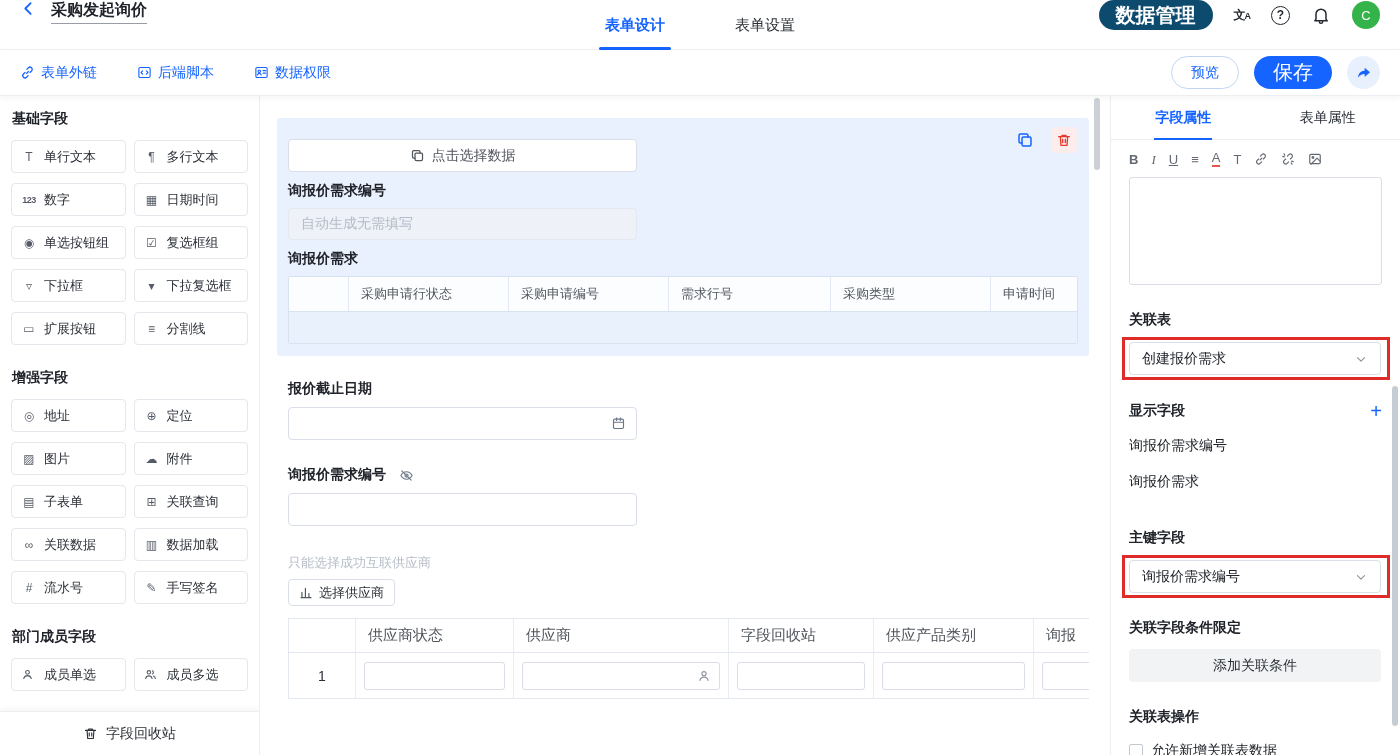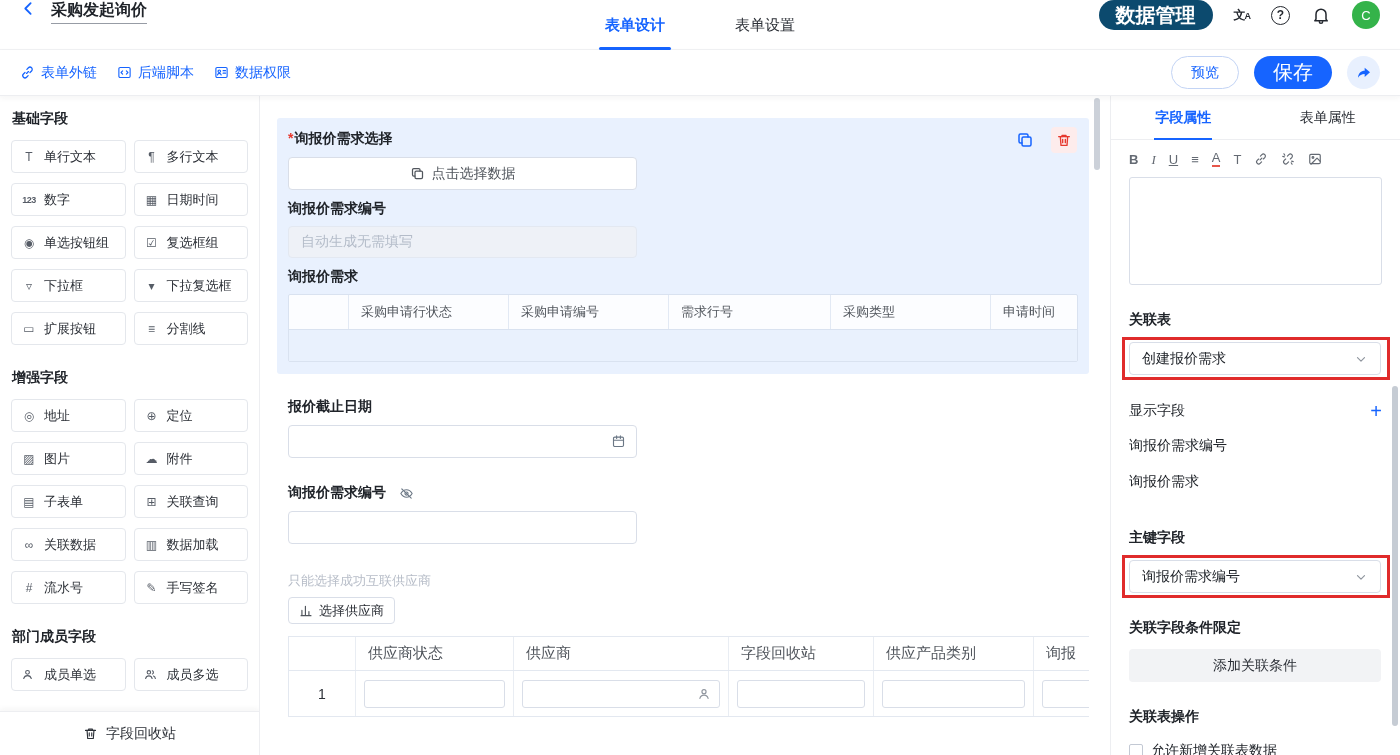--- a/index.html
+++ b/index.html
@@ -16,21 +16,21 @@
   .top-tab.active:after{content:"";position:absolute;left:0;right:0;bottom:0;height:3px;background:#1664ff;border-radius:2px}
   .topbar-right{margin-left:auto;display:flex;align-items:center;gap:21px}
   .btn-green{background:#0c4a6e;color:#fff;border:none;height:30px;padding:0 17px;border-radius:15px;font-size:20px;font-weight:bold;cursor:pointer}
   .lang-icon{font-size:12px;font-weight:bold;color:#23272e;cursor:pointer;letter-spacing:-1px}
   .lang-icon small{font-size:9px}
   .help-icon{width:19px;height:19px;border:1.7px solid #23272e;border-radius:50%;display:flex;align-items:center;justify-content:center;font-size:12px;font-weight:bold;cursor:pointer;color:#23272e}
   .bell{color:#23272e;cursor:pointer}
   .avatar{width:28px;height:28px;border-radius:50%;background:#34b34a;color:#fff;display:flex;align-items:center;justify-content:center;font-size:13px;cursor:pointer}
   
   .subbar{height:46px;display:flex;align-items:center;padding:0 20px;background:#fff;border-bottom:1px solid #edeef1;box-shadow:0 2px 6px rgba(31,35,41,.05);position:relative;z-index:6}
-  .subbar-links{display:flex;gap:20px}
+  .subbar-links{display:flex;gap:40px}
   .sub-link{display:flex;align-items:center;gap:6px;color:#1664ff;font-size:14px;cursor:pointer}
   .subbar-right{margin-left:auto;display:flex;align-items:center;gap:15px}
   .btn-preview{height:33px;padding:0 19px;border:1px solid #c3d4f5;background:#fff;color:#1664ff;border-radius:17px;font-size:14px;cursor:pointer}
   .btn-save{height:33px;padding:0 19px;background:#1664ff;color:#fff;border:none;border-radius:17px;font-size:20px;cursor:pointer}
   .btn-share{width:33px;height:33px;border-radius:50%;background:#e8f0fe;border:none;display:flex;align-items:center;justify-content:center;cursor:pointer;color:#1664ff}
   
   .content{display:flex;height:659px;position:relative;background:#fff}
   
   .sidebar{width:260px;border-right:1px solid #edeef1;position:relative;background:#fff;overflow:hidden;flex:none}
   .sb-inner{padding:14px 11px 60px}
@@ -303,23 +303,20 @@
             <path d="M10 11v5M14 11v5"></path>
           </svg>
         </span>
       <span>字段回收站</span>
     </div>
   </aside>
 
   <main class="canvas">
 
     <section class="sel-block">
-      <div class="fld-label">
-        <span><span class="req">*</span><span>询报价需求选择</span></span>
-      </div>
       <div class="blk-icons">
         <span class="icon-copy">
           <svg width="18" height="18" viewBox="0 0 24 24" fill="none" stroke="currentColor" stroke-width="2" stroke-linecap="round" stroke-linejoin="round">
               <rect x="8" y="8" width="12" height="12" rx="2"></rect>
               <path d="M16 8V6a2 2 0 0 0-2-2H6a2 2 0 0 0-2 2v8a2 2 0 0 0 2 2h2"></path>
             </svg>
         </span>
         <span class="icon-del">
           <svg width="16" height="16" viewBox="0 0 24 24" fill="none" stroke="currentColor" stroke-width="2" stroke-linecap="round" stroke-linejoin="round">
               <path d="M4 7h16"></path>
@@ -488,21 +485,21 @@
         <span class="chev">
             <svg width="14" height="14" viewBox="0 0 24 24" fill="none" stroke="currentColor" stroke-width="2" stroke-linecap="round" stroke-linejoin="round">
               <path d="M6 9.5l6 6 6-6"></path>
             </svg>
           </span>
       </div>
       <div class="annot"></div>
     </div>
 
     <div class="pn-row">
-      <span style="font-weight:normal">显示字段</span>
+      <span style="font-weight:bold">显示字段</span>
       <span class="plus">+</span>
     </div>
     <div class="pn-item">询报价需求编号</div>
     <div class="pn-item g18">询报价需求</div>
 
     <div class="pn-label lg">主键字段</div>
     <div class="pn-select-wrap">
       <div class="pn-select">
         <span>询报价需求编号</span>
         <span class="chev">

